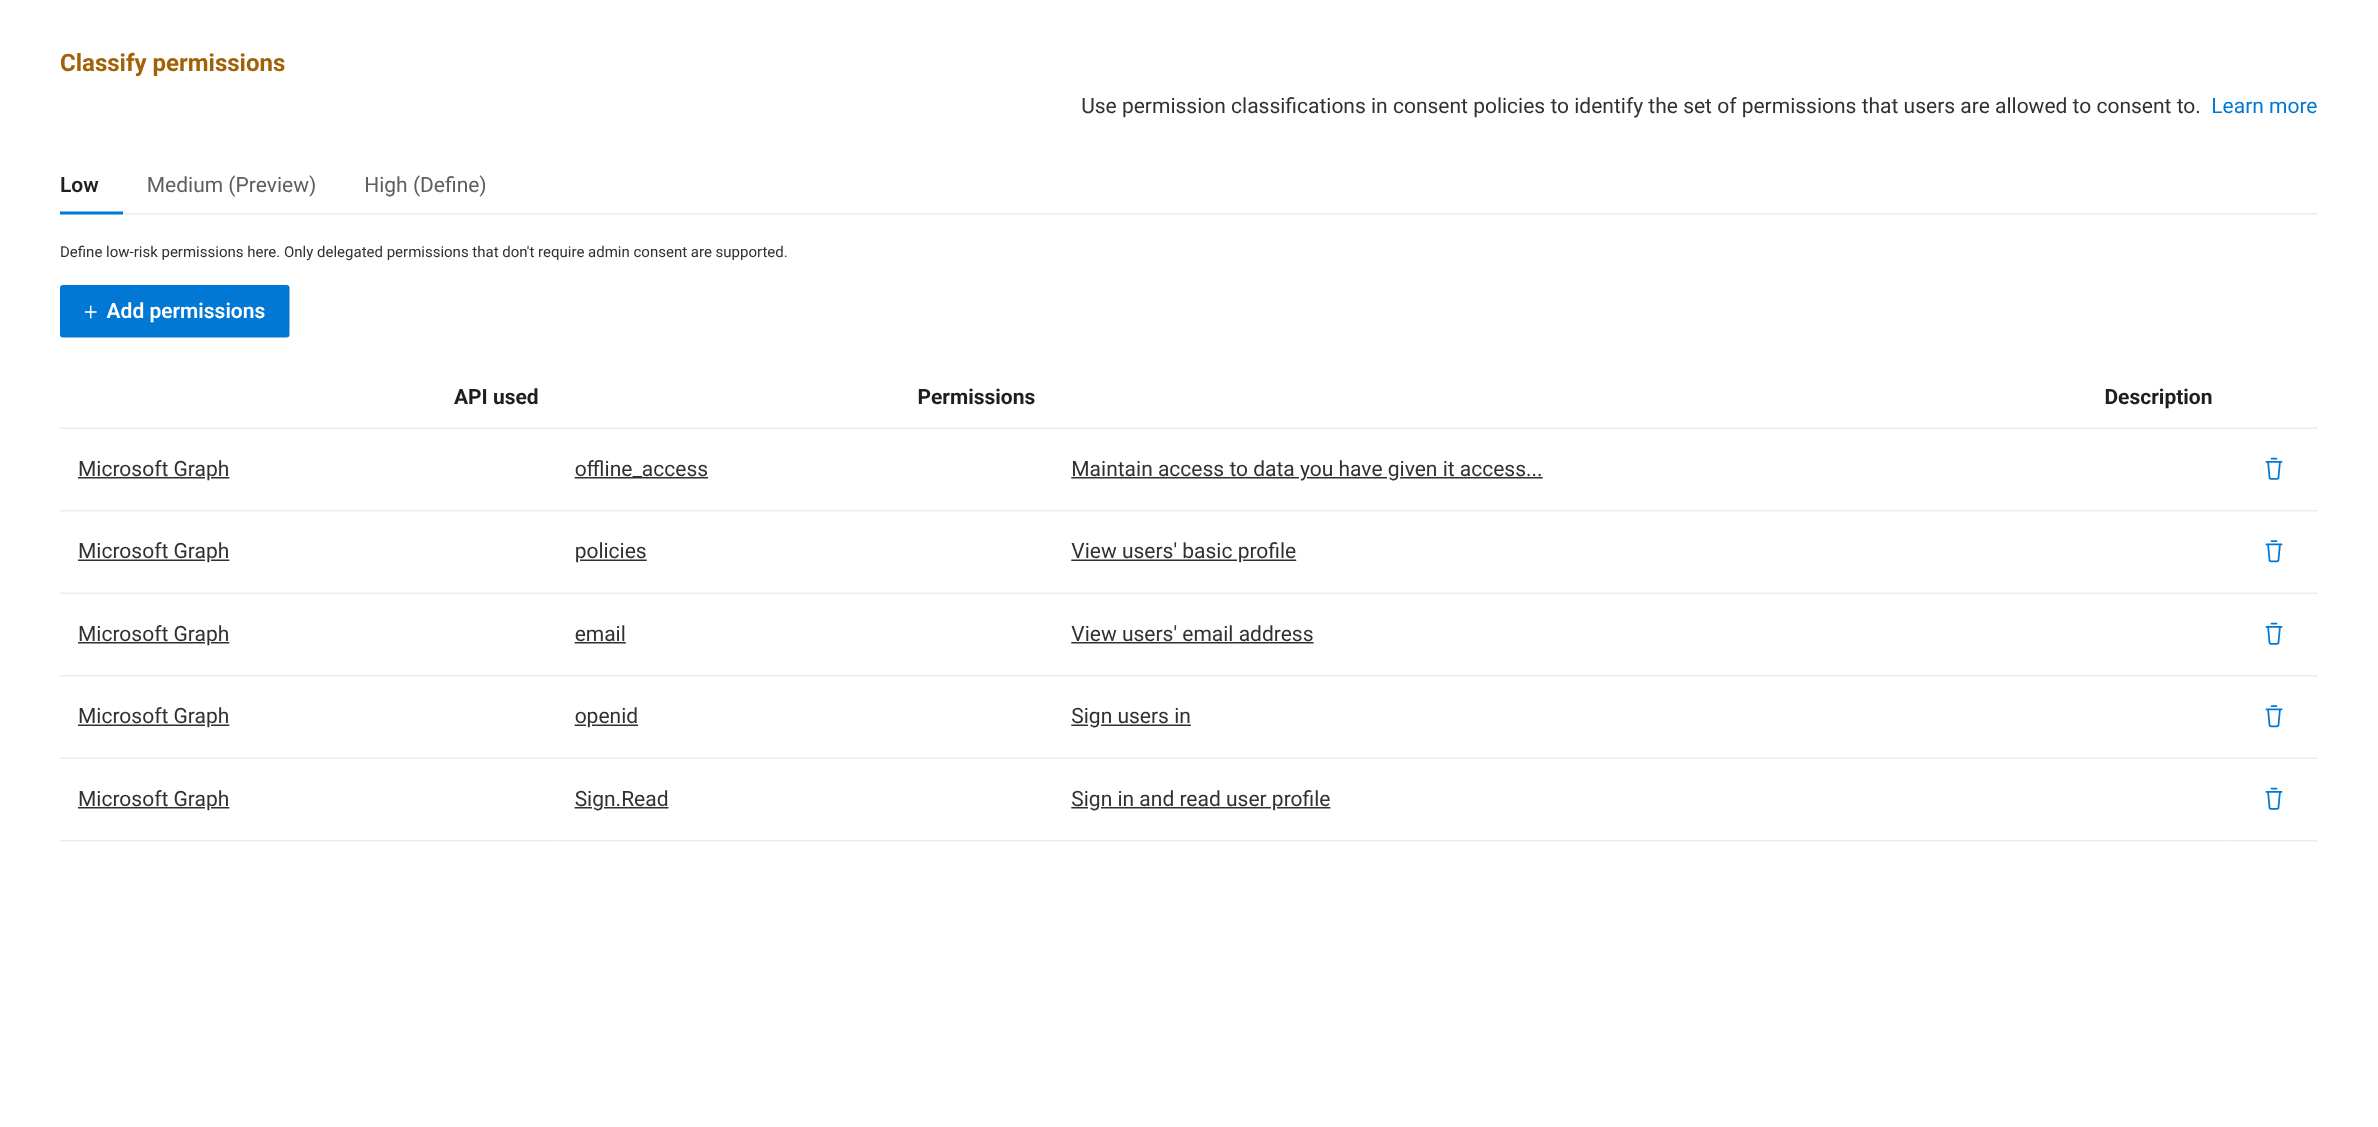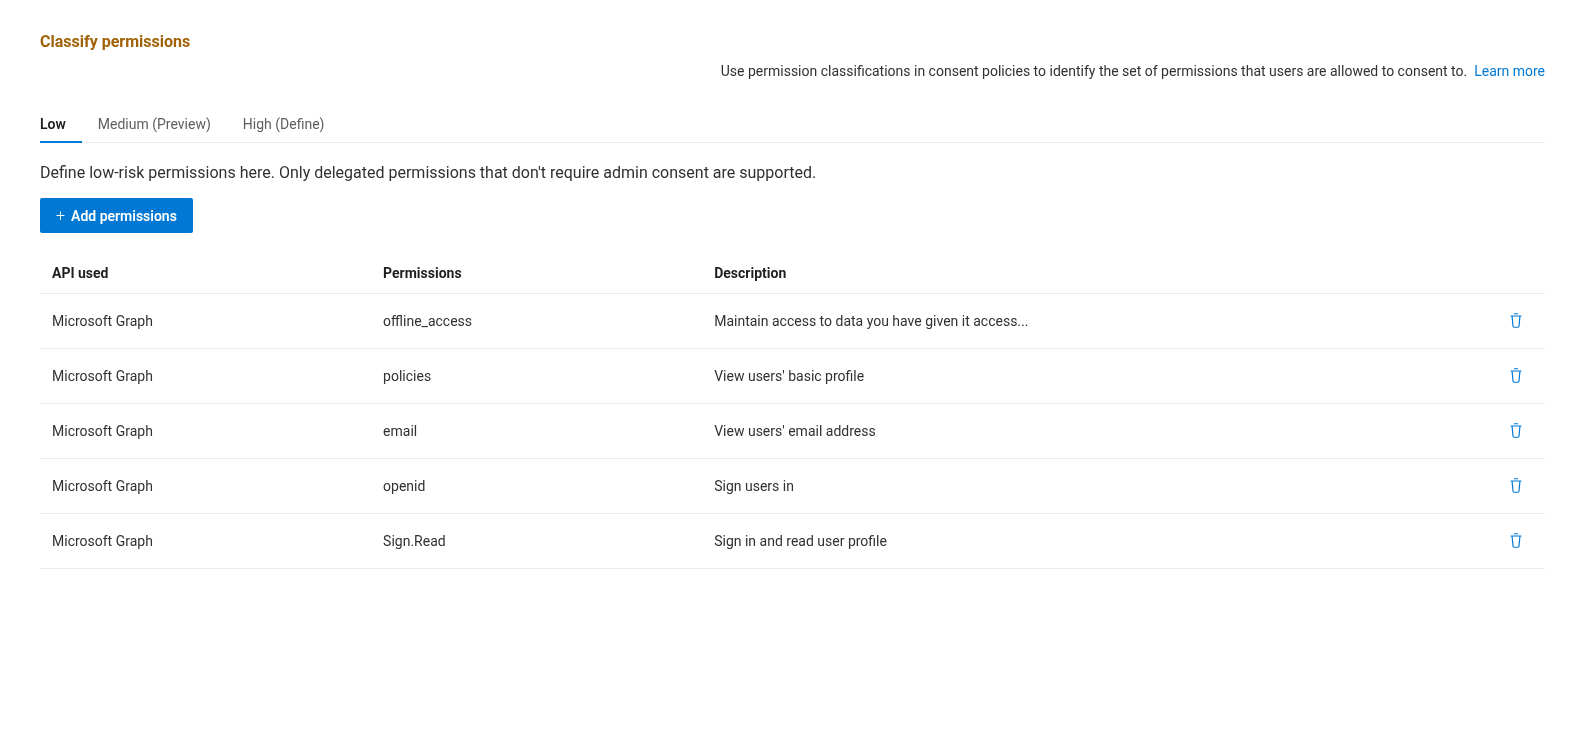--- a/index.html
+++ b/index.html
@@ -67,21 +67,21 @@
       content: '';
       position: absolute;
       bottom: -1px;
       left: 0;
       right: 0;
       height: 2px;
       background: #0078d4;
     }
 
     .section-description {
-      font-size: 16px;
+      font-size: 10px;
       color: #323130;
       margin-bottom: 16px;
       margin-top: 4px;
     }
 
     .add-permissions-btn {
       display: inline-flex;
       align-items: center;
       gap: 6px;
       background: #0078d4;
@@ -104,21 +104,21 @@
     .permissions-table {
       width: 100%;
       border-collapse: collapse;
     }
 
     .table-header-row {
       border-bottom: 1px solid #edebe9;
     }
 
     .table-header-row th {
-      text-align: left;
+      text-align: right;
       font-weight: 700;
       font-size: 14px;
       color: #201f1e;
       padding: 8px 12px 12px 12px;
     }
 
     .table-header-row th:first-child {
       padding-left: 12px;
       width: 22%;
     }
@@ -126,20 +126,21 @@
     .table-header-row th:nth-child(2) {
       width: 22%;
     }
 
     .table-header-row th:nth-child(3) {
       width: auto;
     }
 
     .table-row {
       border-bottom: 1px solid #edebe9;
+      text-decoration: underline;
     }
 
     .table-row td {
       padding: 14px 12px;
       font-size: 14px;
       color: #323130;
       vertical-align: middle;
     }
 
     .table-row td:first-child {

